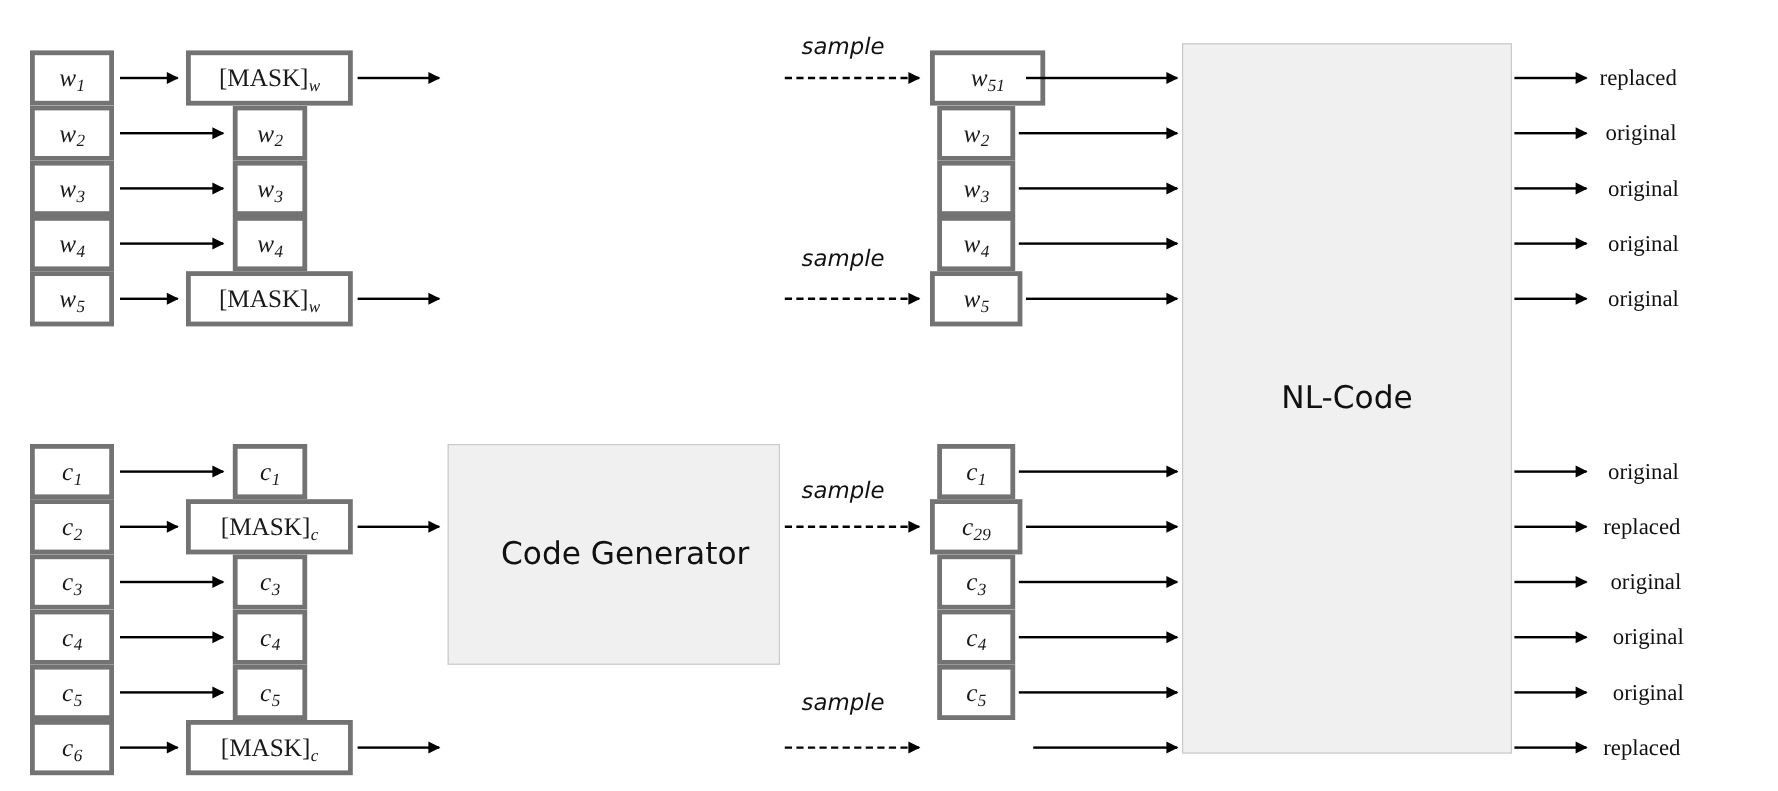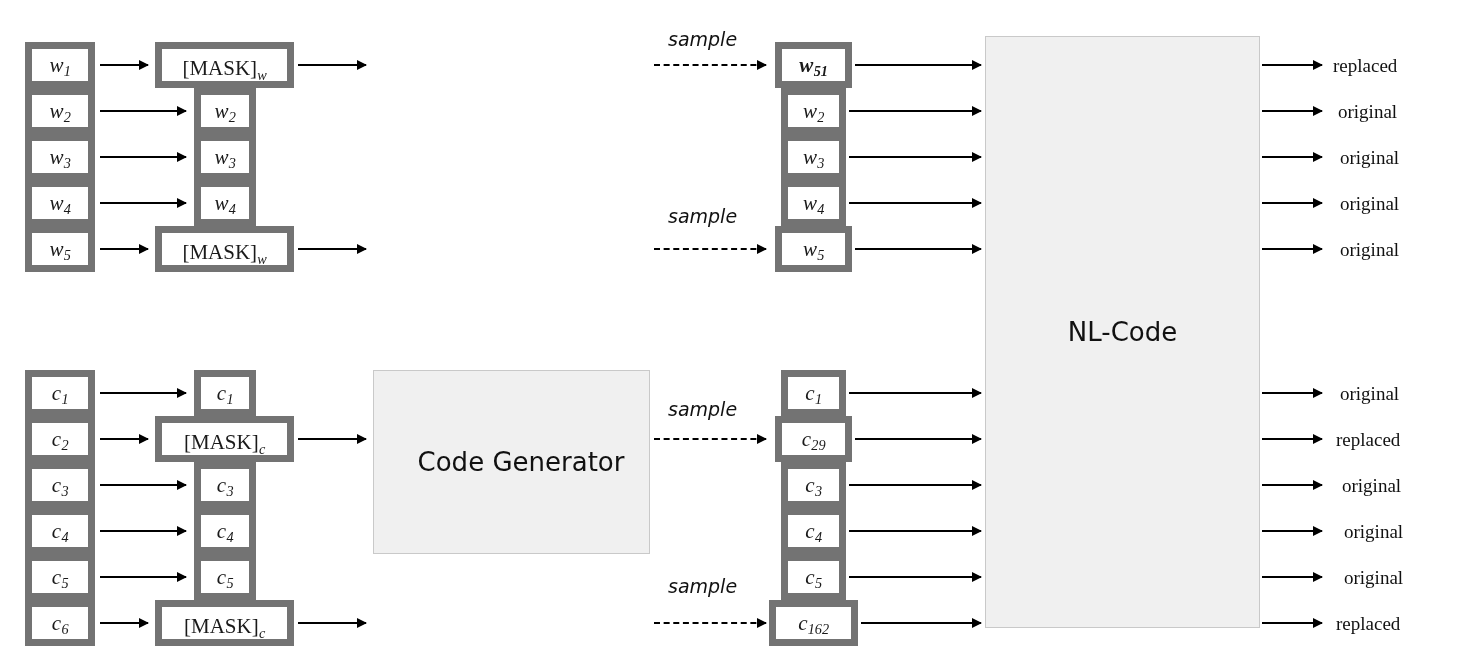--- a/index.html
+++ b/index.html
@@ -15,21 +15,21 @@
     width: 1482px;
     height: 659px;
     background: #ffffff;
     overflow: hidden;
   }
 
   
   .tok {
     position: absolute;
     box-sizing: border-box;
-    border: 7px solid #737373;
+    border: 4px solid #737373;
     background: #ffffff;
     display: flex;
     align-items: center;
     justify-content: center;
     font-family: "Liberation Serif", serif;
     font-style: italic;
     font-size: 21px;
     color: #1a1a1a;
     white-space: nowrap;
     z-index: 3;
@@ -37,21 +37,20 @@
   .tok sub {
     font-size: 0.68em;
     font-style: italic;
     vertical-align: baseline;
     position: relative;
     top: 0.32em;
     left: 0.02em;
   }
   .tok.mask {
     font-style: normal;
-    align-items: flex-end;
   }
   .tok.mask .mk {
     font-family: "Liberation Serif", serif;
     font-style: italic;
     font-size: 21px;
   }
   .tok.mask .br {
     font-style: normal;
   }
 
@@ -164,21 +163,21 @@
   <div class="arrow" style="left:298px; top:64px; width:68px;"></div>
   <div class="arrow" style="left:298px; top:248px; width:68px;"></div>
 
 
   <div class="sample" style="left:668px; top:28px;">sample</div>
   <div class="sample" style="left:668px; top:205px;">sample</div>
 
   <div class="arrow dashed" style="left:654px; top:64px; width:112px;"></div>
   <div class="arrow dashed" style="left:654px; top:248px; width:112px;"></div>
 
-  <div class="tok" style="left:775px; top:42px; width:77px; height:46px;font-weight:bold;">
+  <div class="tok" style="left:775px; top:42px; width:96px; height:46px;">
     <span><span>w</span><sub>51</sub></span>
   </div>
   <div class="tok" style="left:781px; top:88px; width:65px; height:46px;">
     <span><span>w</span><sub>2</sub></span>
   </div>
   <div class="tok" style="left:781px; top:134px; width:65px; height:46px;">
     <span><span>w</span><sub>3</sub></span>
   </div>
   <div class="tok" style="left:781px; top:180px; width:65px; height:46px;">
     <span><span>w</span><sub>4</sub></span>
@@ -278,23 +277,20 @@
   </div>
   <div class="tok" style="left:781px; top:462px; width:65px; height:46px;">
     <span><span>c</span><sub>3</sub></span>
   </div>
   <div class="tok" style="left:781px; top:508px; width:65px; height:46px;">
     <span><span>c</span><sub>4</sub></span>
   </div>
   <div class="tok" style="left:781px; top:554px; width:65px; height:46px;">
     <span><span>c</span><sub>5</sub></span>
   </div>
-  <div class="tok" style="left:769px; top:600px; width:89px; height:46px;">
-    <span><span>c</span><sub>162</sub></span>
-  </div>
 
   <div class="arrow" style="left:849px; top:392px; width:132px;"></div>
   <div class="arrow" style="left:855px; top:438px; width:126px;"></div>
   <div class="arrow" style="left:849px; top:484px; width:132px;"></div>
   <div class="arrow" style="left:849px; top:530px; width:132px;"></div>
   <div class="arrow" style="left:849px; top:576px; width:132px;"></div>
   <div class="arrow" style="left:861px; top:622px; width:120px;"></div>
 
   <div class="arrow" style="left:1262px; top:392px; width:60px;"></div>
   <div class="label" style="left:1340px; top:383px;">original</div>

